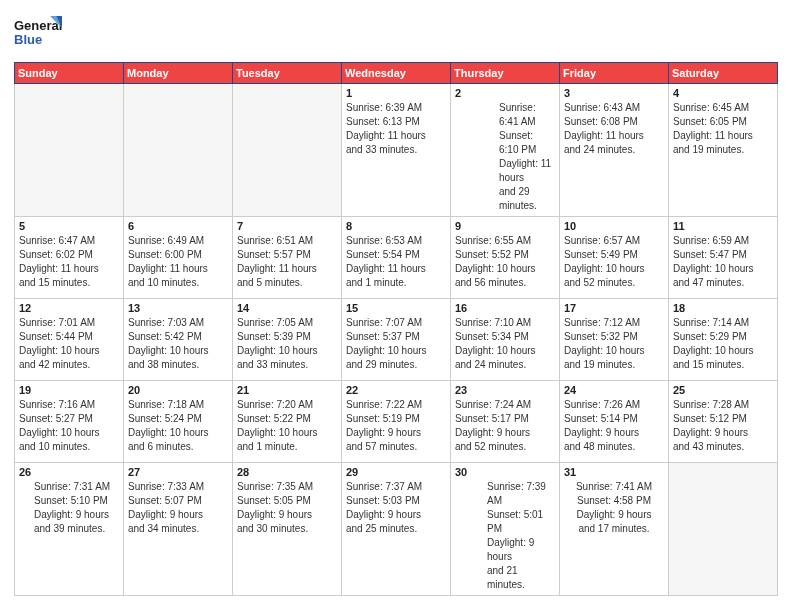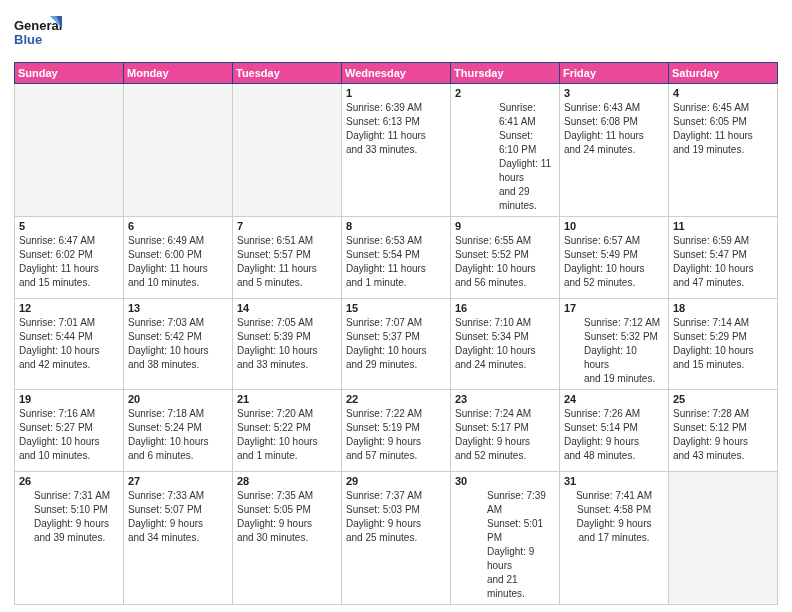--- a/index.html
+++ b/index.html
@@ -37,21 +37,21 @@
     .subtitle {
       font-size: 14px;
       color: #444;
     }
     .calendar {
       width: 100%;
       border-collapse: collapse;
       table-layout: fixed;
     }
     .calendar th {
-      background: #ec4899;
+      background: #ef4444;
       color: #fff;
       font-size: 11px;
       font-weight: bold;
       padding: 4px 3px;
       text-align: left;
       border: 1px solid #1a4a8a;
     }
     .calendar td {
       border: 1px solid #ccc;
       vertical-align: top;
@@ -222,21 +222,21 @@
           </td>
           <td>
             <div class="day-num">16</div>
             <div class="day-info" style="white-space: pre-line;">Sunrise: 7:10 AM
 Sunset: 5:34 PM
 Daylight: 10 hours
 and 24 minutes.</div>
           </td>
           <td>
             <div class="day-num">17</div>
-            <div class="day-info" style="white-space: pre-line; margin-left: 20px;">Sunrise: 7:12 AM
+            <div class="day-info" style="white-space: pre-line;">Sunrise: 7:12 AM
 Sunset: 5:32 PM
 Daylight: 10 hours
 and 19 minutes.</div>
           </td>
           <td>
             <div class="day-num">18</div>
             <div class="day-info" style="white-space: pre-line;">Sunrise: 7:14 AM
 Sunset: 5:29 PM
 Daylight: 10 hours
 and 15 minutes.</div>

